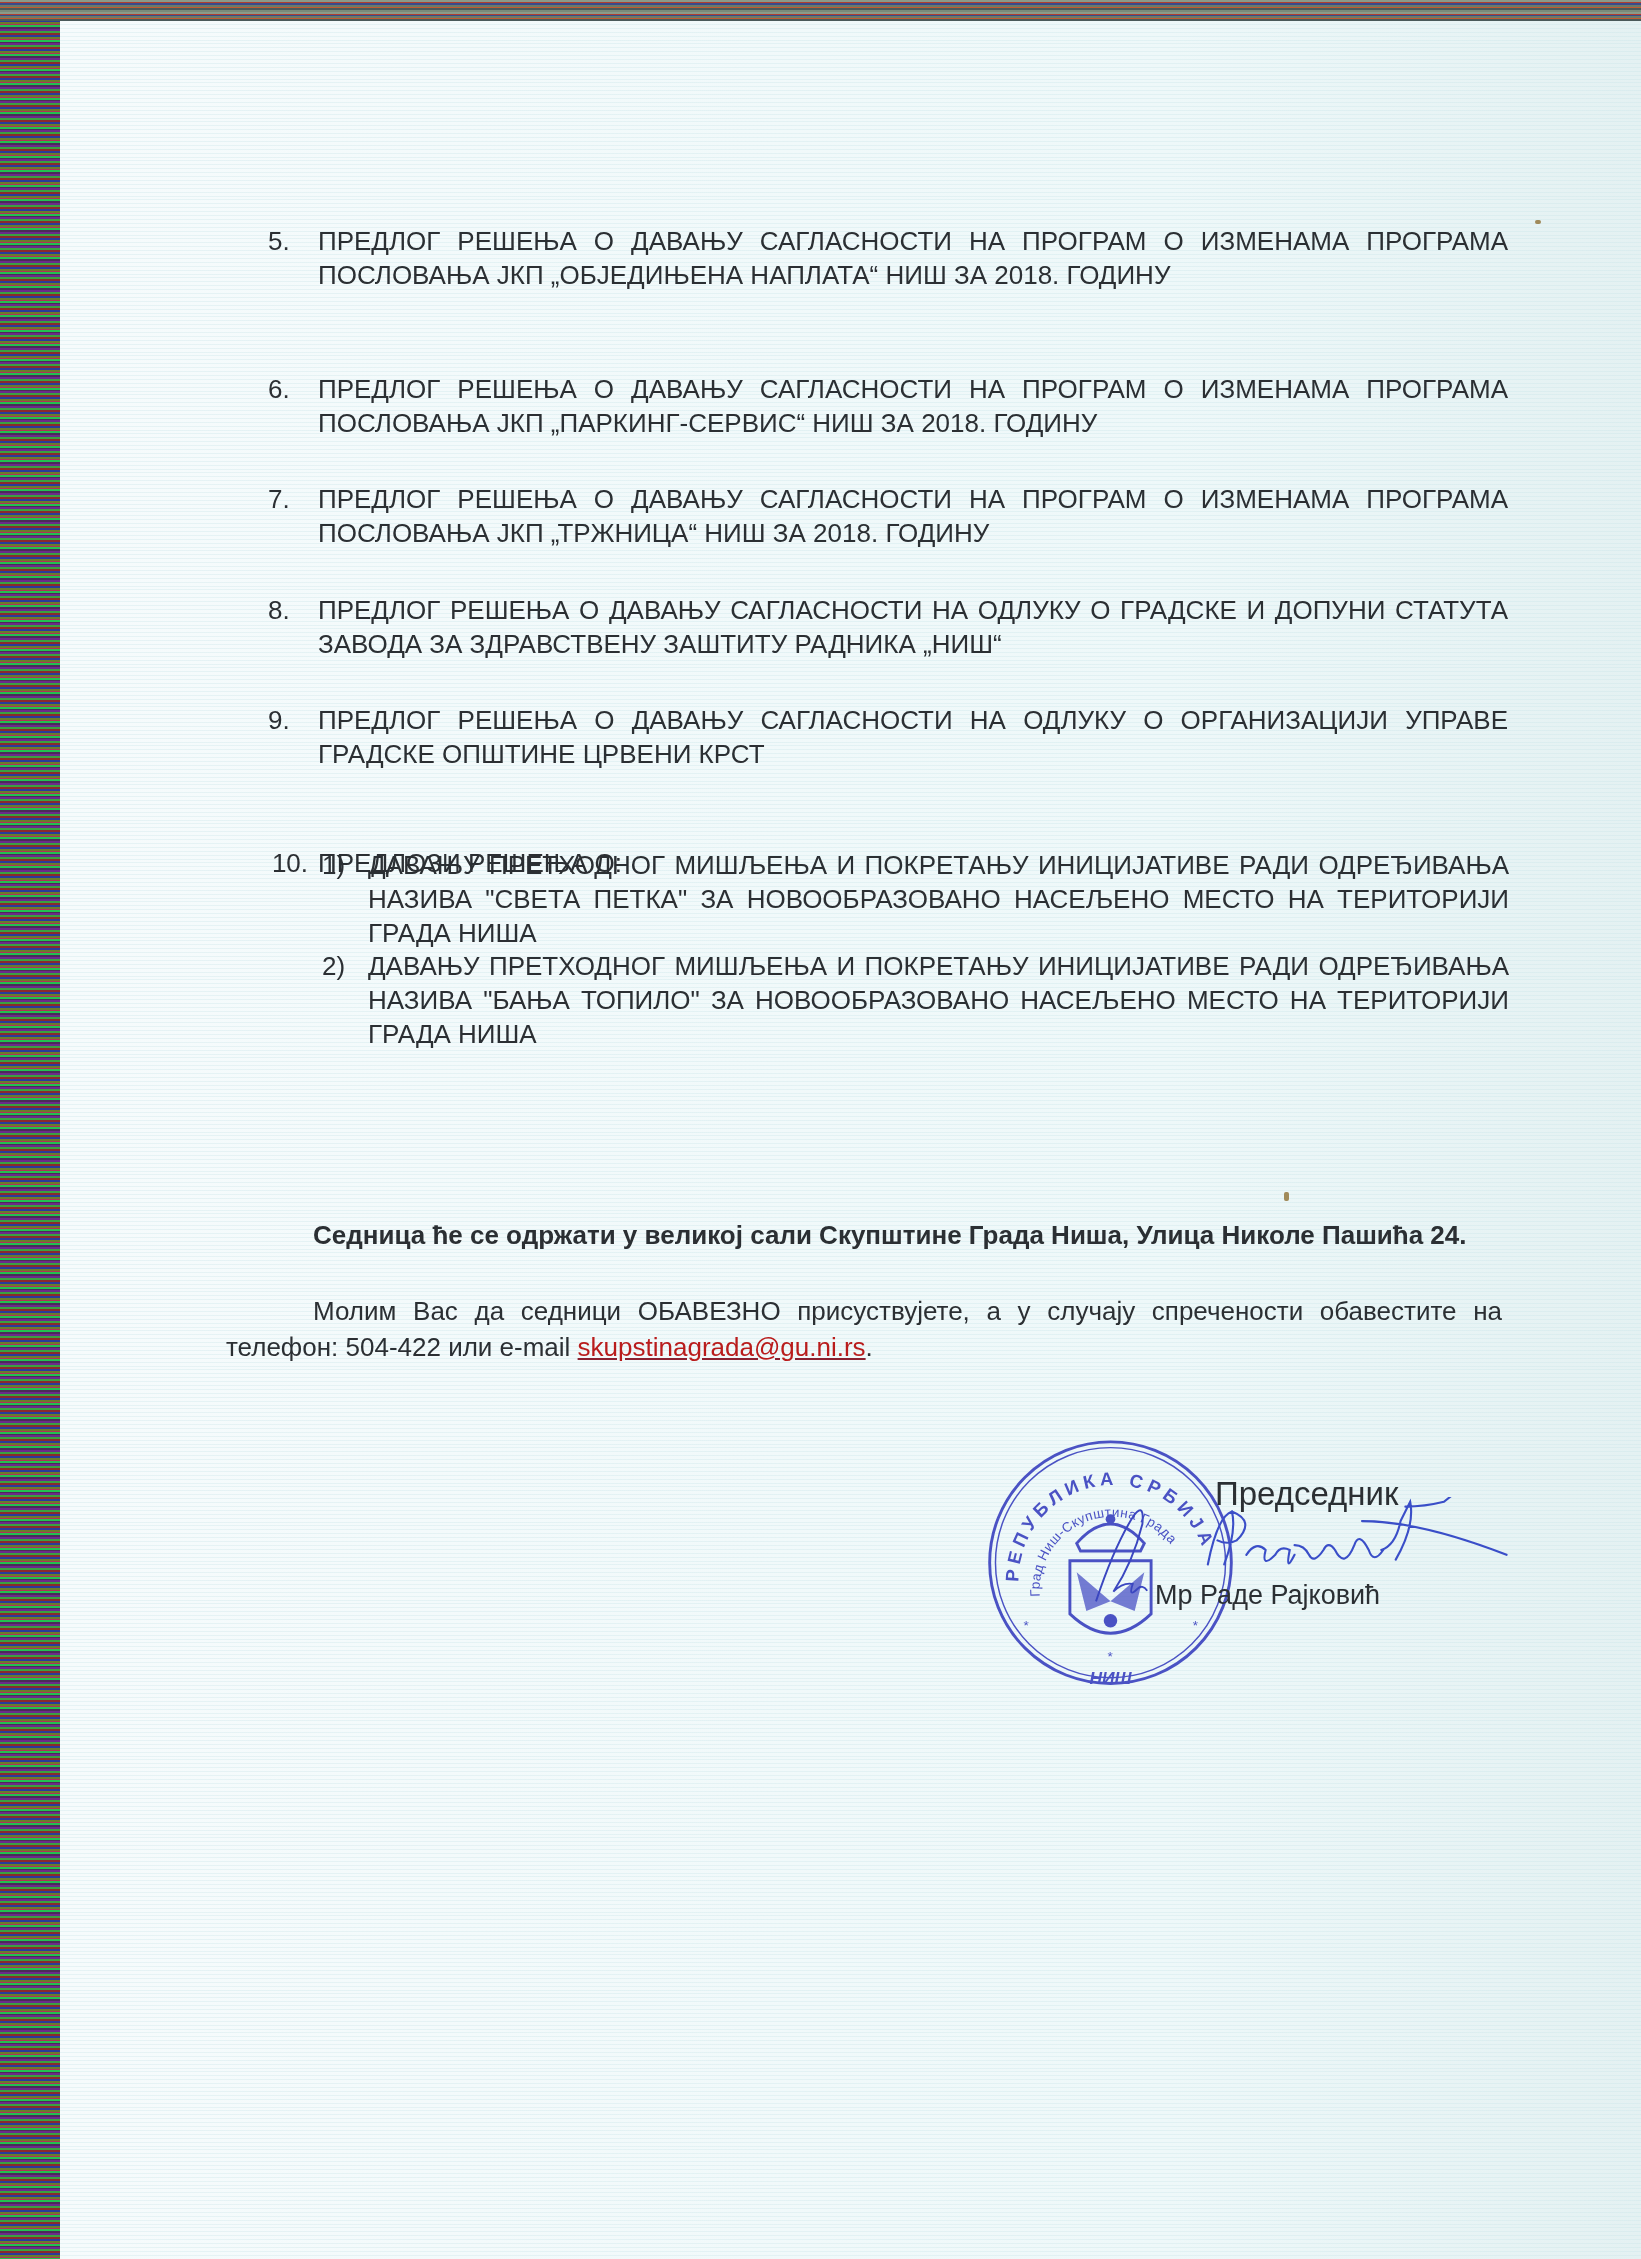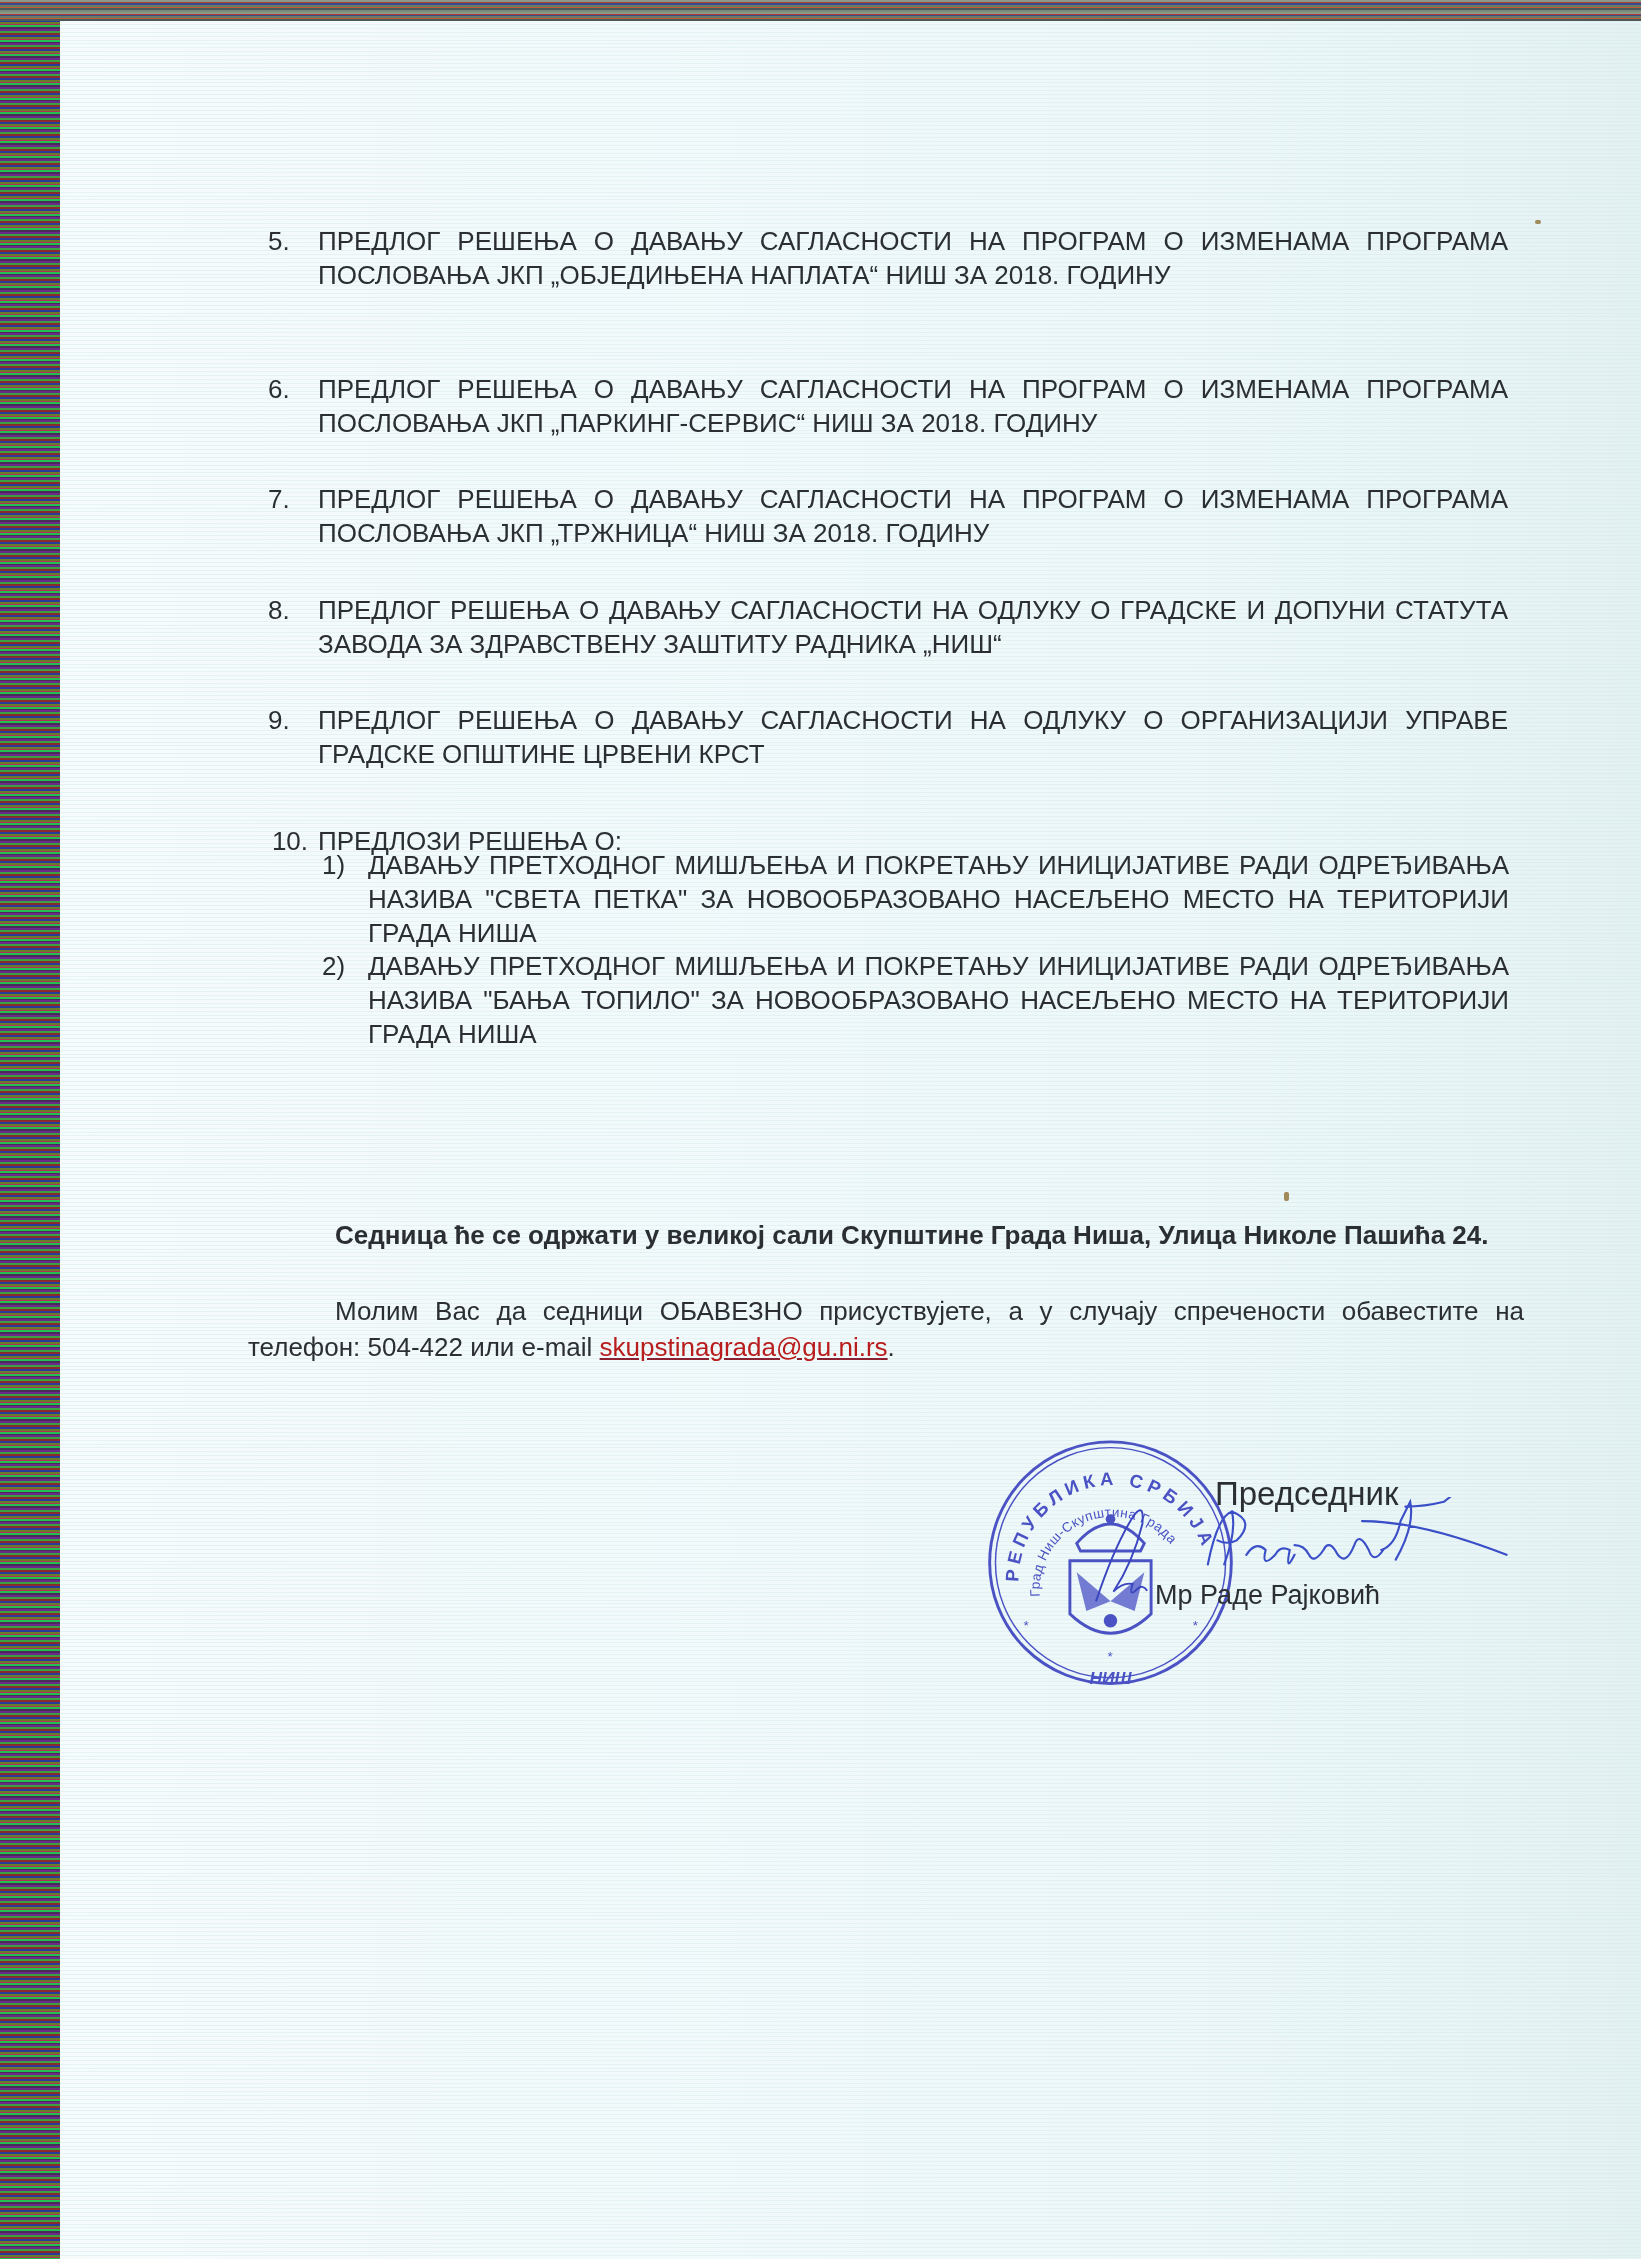--- a/index.html
+++ b/index.html
@@ -31,21 +31,21 @@
   }
   .doc { position:absolute; left:0; top:0; width:1641px; height:2259px; }
   .item { position:absolute; left:268px; width:1240px; font-size:26px; line-height:34px; text-transform:none; }
   .item .num { position:absolute; left:0; top:0; }
   .item .txt { margin-left:50px; text-align:justify; text-align-last:left; display:block; }
   .item.i10 .num { left:3.9px; }
   .sub { position:absolute; left:322px; width:1187px; font-size:26px; line-height:34px; }
   .sub .num { position:absolute; left:0; top:0; }
   .sub .txt { margin-left:46px; text-align:justify; text-align-last:left; display:block; }
   .item11 { position:absolute; left:272px; font-size:26px; line-height:34px; }
-  .para { position:absolute; left:248px; width:1276px; font-size:26px; line-height:36px; text-align:justify; text-align-last:left; text-indent:87px; }
+  .para { position:absolute; left:226px; width:1276px; font-size:26px; line-height:36px; text-align:justify; text-align-last:left; text-indent:87px; }
   .para.bold { font-weight:bold; }
   .email { text-decoration:underline; text-decoration-color:#8a2030; color:#b91c1c; }
   .sig-title { position:absolute; left:1215px; top:1475px; font-size:33px; }
   .sig-name { position:absolute; left:1155px; top:1580px; font-size:27px; }
   .stamp { position:absolute; left:980px; top:1437px; width:261px; height:261px; }
   .signature { position:absolute; left:1188px; top:1497px; width:348px; height:106px; }
   .speck { position:absolute; width:4.8px; height:8.7px; background:#a08a5a; border-radius:1.9px; }
 </style>
 </head>
 <body>
@@ -74,21 +74,21 @@
   <div class="item" style="top:593px;">
     <span class="num">8.</span>
     <span class="txt">ПРЕДЛОГ РЕШЕЊА О ДАВАЊУ САГЛАСНОСТИ НА ОДЛУКУ О ГРАДСКЕ И ДОПУНИ СТАТУТА ЗАВОДА ЗА ЗДРАВСТВЕНУ ЗАШТИТУ РАДНИКА „НИШ“</span>
   </div>
 
   <div class="item" style="top:703px;">
     <span class="num">9.</span>
     <span class="txt">ПРЕДЛОГ РЕШЕЊА О ДАВАЊУ САГЛАСНОСТИ НА ОДЛУКУ О ОРГАНИЗАЦИЈИ УПРАВЕ ГРАДСКЕ ОПШТИНЕ ЦРВЕНИ КРСТ</span>
   </div>
 
-  <div class="item i10" style="top:824px;">
+  <div class="item i10" style="top:846px;">
     <span class="num">10.</span>
     <span class="txt">ПРЕДЛОЗИ РЕШЕЊА О:</span>
   </div>
 
   <div class="sub" style="top:848px;">
     <span class="num">1)</span>
     <span class="txt">ДАВАЊУ ПРЕТХОДНОГ МИШЉЕЊА И ПОКРЕТАЊУ ИНИЦИЈАТИВЕ РАДИ ОДРЕЂИВАЊА НАЗИВА "СВЕТА ПЕТКА" ЗА НОВООБРАЗОВАНО НАСЕЉЕНО МЕСТО НА ТЕРИТОРИЈИ ГРАДА НИША</span>
   </div>
 
   <div class="sub" style="top:949px;">

